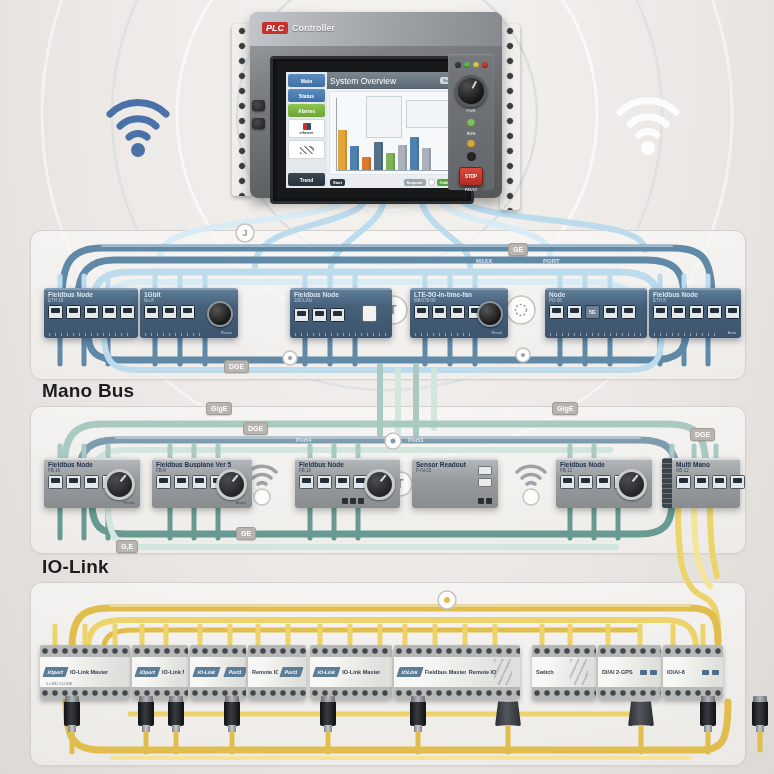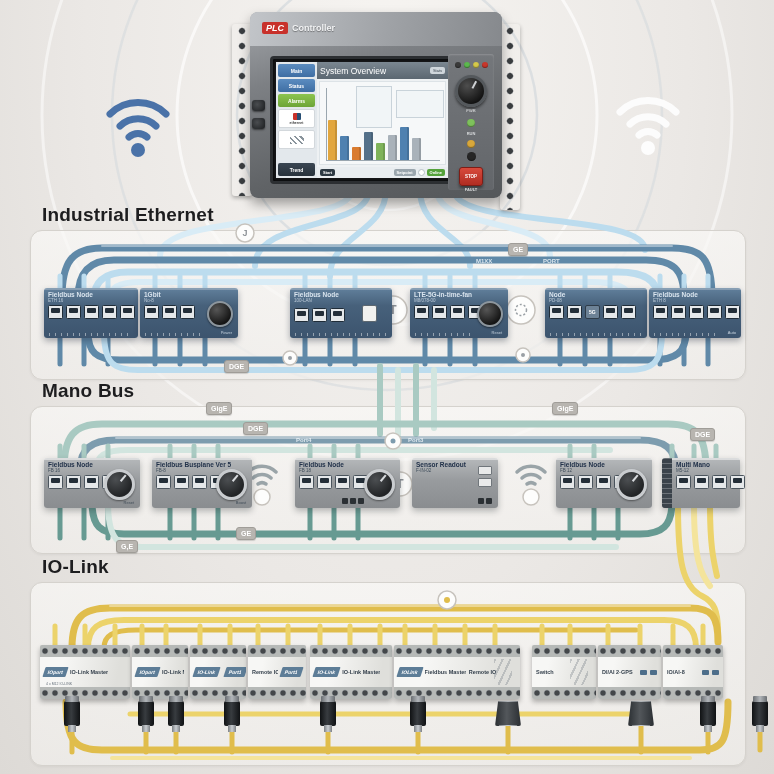--- a/index.html
+++ b/index.html
@@ -48,21 +48,21 @@
             box-shadow:0 6px 12px rgba(0,0,0,.35)}
   .plc-top{position:absolute;left:0;right:0;top:0;height:34px;border-radius:8px 8px 0 0;
            background:linear-gradient(100deg,#c2c5c9 0%,#9fa2a6 55%,#86898d 100%)}
   .plc-logo{position:absolute;left:12px;top:10px;display:flex;align-items:center;gap:4px}
   .plc-logo .mark{background:#c8312b;color:#fff;font-size:9px;font-weight:bold;font-style:italic;
                   padding:1px 4px;border-radius:2px}
   .plc-logo .name{color:#f2f3f4;font-size:9px;font-weight:bold;text-shadow:0 1px 1px rgba(0,0,0,.4)}
   .plug{position:absolute;left:2px;width:13px;height:11px;border-radius:3px;
         background:radial-gradient(circle at 40% 40%,#4a4d50,#1b1d1f);box-shadow:0 1px 2px rgba(0,0,0,.5)}
   .screen{position:absolute;left:20px;top:44px;width:172px;height:116px;background:#17191b;
-          border:3px solid #2c2f32;border-radius:4px;padding:3px;box-shadow:inset 0 0 4px #000}
+          border:3px solid #2c2f32;border-radius:4px;padding:13px;box-shadow:inset 0 0 4px #000}
   .scr{width:100%;height:100%;background:#eef1f3;display:flex;overflow:hidden}
   .scr-side{width:37px;background:#e3e8ec;display:flex;flex-direction:column;padding:2px;gap:2px}
   .sbtn{height:13px;border-radius:2px;color:#fff;font-size:5px;font-weight:bold;
         display:flex;align-items:center;justify-content:center;flex:none}
   .sbtn.blue{background:linear-gradient(#5b8cc0,#3f6ea3)}
   .sbtn.green{background:linear-gradient(#8cc44e,#6da437)}
   .tile{background:#fff;border:1px solid #d3d8dc;border-radius:2px;flex:none;height:17px;
         display:flex;flex-direction:column;align-items:center;justify-content:center;gap:1px}
   .tile .e-logo{width:8px;height:7px;background:linear-gradient(90deg,#c8312b 50%,#274e73 50%);border-radius:1px}
   .tile .t-label{font-size:3.5px;color:#444;font-weight:bold}
@@ -177,21 +177,20 @@
   <svg id="arcs" width="774" height="774">
     <g fill="none">
       <circle cx="387" cy="115" r="95" stroke="#ffffff" stroke-width="2.5" opacity=".6"></circle>
       <circle cx="387" cy="115" r="150" stroke="#d3d8dd" stroke-width="2.5" opacity=".7"></circle>
       <circle cx="387" cy="115" r="210" stroke="#ffffff" stroke-width="3" opacity=".65"></circle>
       <circle cx="387" cy="115" r="275" stroke="#d3d8dd" stroke-width="2.5" opacity=".55"></circle>
       <circle cx="387" cy="115" r="345" stroke="#ffffff" stroke-width="3" opacity=".5"></circle>
     </g>
   </svg>
 
-  <div class="sec-h" style="top:204px">Industrial Ethernet</div>
   <div class="panel" style="top:230px;height:148px"></div>
   <div class="sec-h" style="top:380px">Mano Bus</div>
   <div class="panel" style="top:406px;height:146px"></div>
   <div class="sec-h" style="top:556px">IO-Link</div>
   <div class="panel" style="top:582px;height:182px"></div>
 
   <svg id="cables" width="774" height="774">
 
     <g class="ln w6">
       <path class="eP" d="M352,190 C352,228 160,212 160,256"></path>

